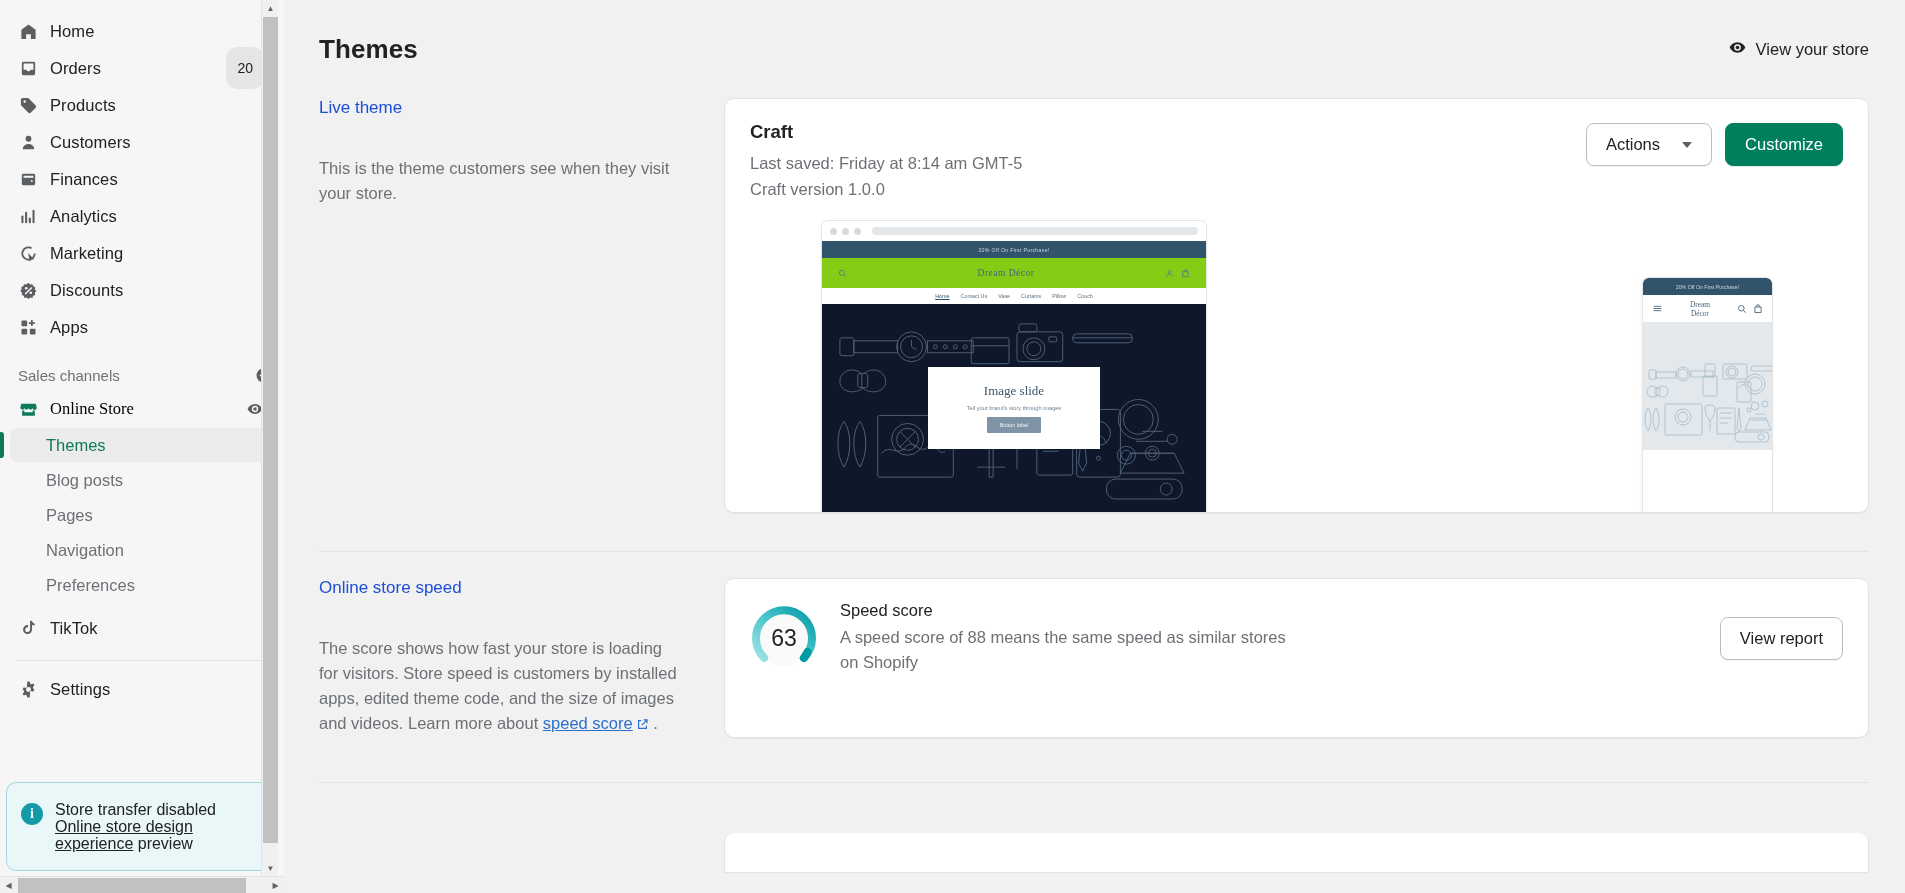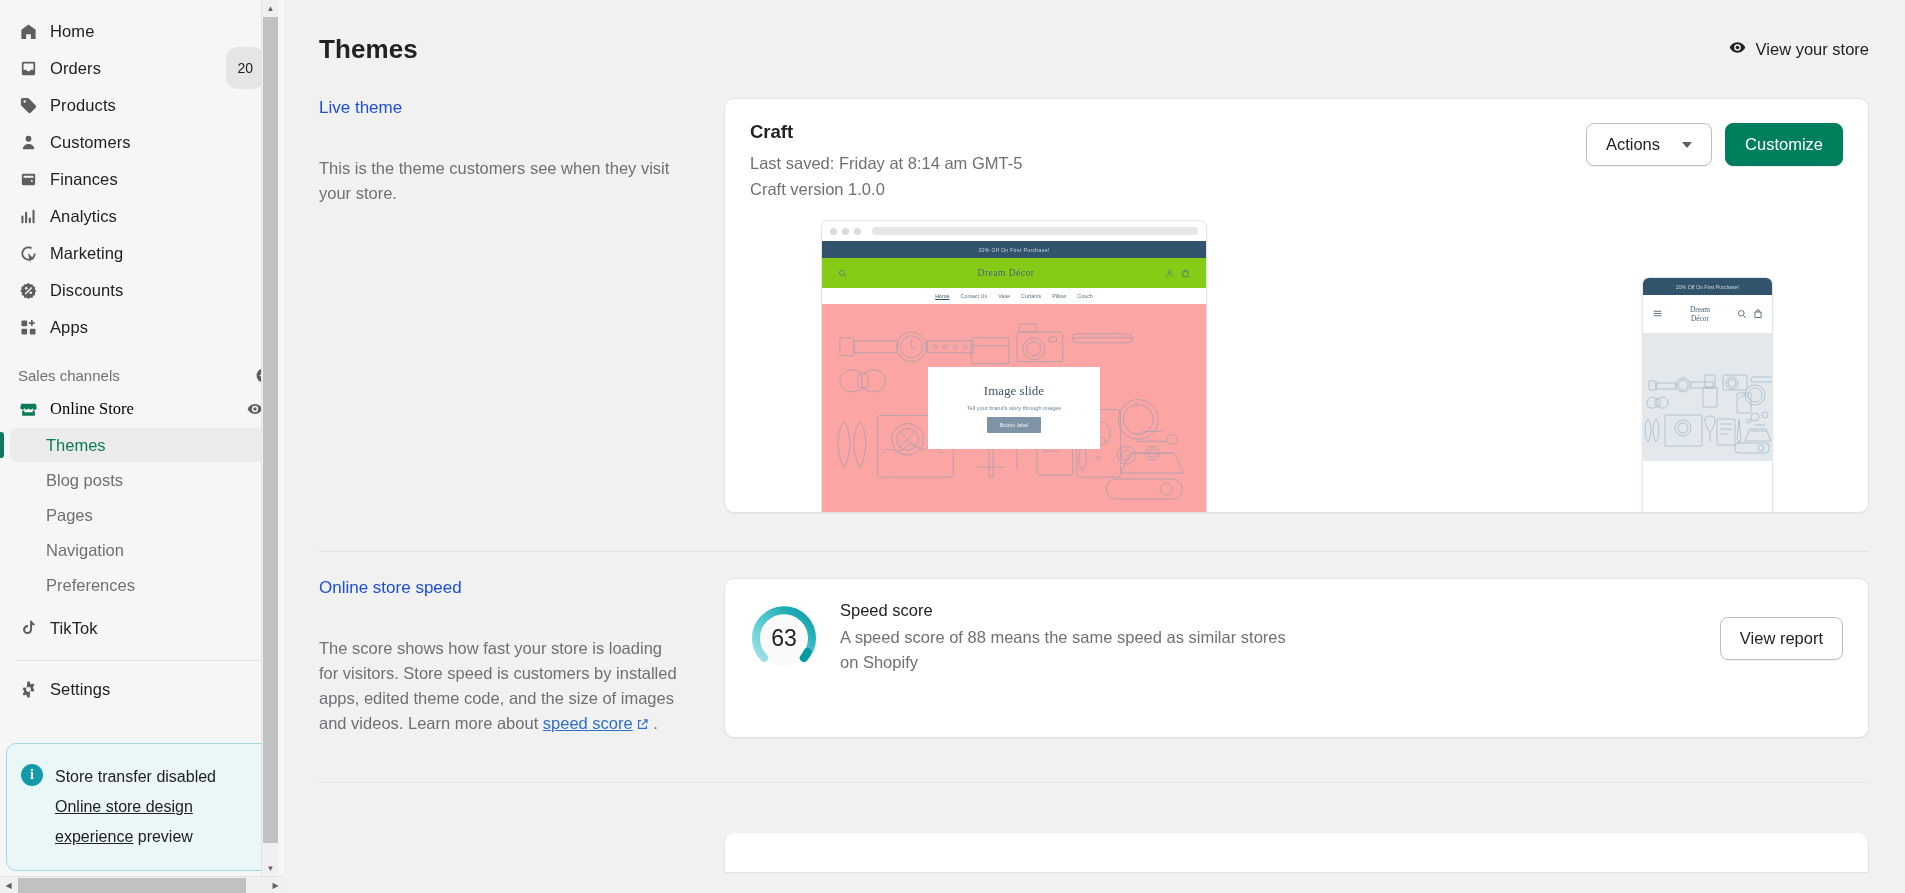--- a/index.html
+++ b/index.html
@@ -106,21 +106,21 @@
   .notice .i-ico {
     flex: 0 0 22px; width: 22px; height: 22px;
     border-radius: 50%;
     background: #159aa8;
     color: #fff;
     font-size: 14px; font-weight: bold;
     display: flex; align-items: center; justify-content: center;
     font-family: "Liberation Serif", serif;
     margin-top: 2px;
   }
-  .notice .txt { font-size: 16px; line-height: 30px; color: #202223; }
+  .notice .txt { font-size: 16px; line-height: 17px; color: #202223; }
   .notice .txt a { color: #202223; text-decoration: underline; }
 
   
   .sb-vscroll {
     position: absolute; top: 0; right: 6px; width: 17px; height: 877px;
     background: #f0f0f0; border-left: 1px solid #e3e3e3;
   }
   .sb-vscroll .arrow {
     width: 17px; height: 17px; display:flex;align-items:center;justify-content:center;
     color:#636363; font-size: 8px;
@@ -243,21 +243,21 @@
   }
   .br-logo { flex: 1; text-align: center; font-family: "Liberation Serif", serif; font-size: 9.5px; color: #4a657a; letter-spacing: .5px; }
   .br-nav {
     height: 16px; background: #fff; display: flex; align-items: center; justify-content: center; gap: 11px;
     font-size: 5.4px; color: #5b7386;
   }
   .br-nav span:first-child { text-decoration: underline; color:#31546c; }
   .br-hero {
     position: relative;
     height: 208px;
-    background: #fca5a5;
+    background: #0f172a;
     display: flex; align-items: center; justify-content: center;
   }
   .hero-art { position: absolute; inset: 0; opacity: .55; }
   .hero-card {
     position: relative;
     width: 172px; height: 82px;
     background: #fff;
     display: flex; flex-direction: column; align-items: center; justify-content: center;
     gap: 6px;
   }
@@ -276,21 +276,21 @@
     border-radius: 7px;
     border: 1px solid #e4e5e7;
     overflow: hidden;
     box-shadow: -1px 0 4px rgba(0,0,0,0.05);
   }
   .ph-announce {
     height: 17px; background: #31546c; color: #c9d4dd;
     font-size: 5.2px; display: flex; align-items: center; justify-content: center;
   }
   .ph-header {
-    height: 38px; background: #fff; display: flex; align-items: center; padding: 8px 9px; gap: 6px;
+    height: 27px; background: #fff; display: flex; align-items: center; padding: 8px 9px; gap: 6px;
   }
   .ph-logo { flex: 1; text-align: center; font-family: "Liberation Serif", serif; font-size: 7.4px; color: #4a657a; line-height: 9px; }
   .ph-hero { height: 128px; background: #e3e8ec; position: relative; overflow: hidden; }
 
   .card-divider { height: 1px; background: #e1e3e5; margin: 38px 36px 0 35px; }
 
   
   .speed-card { display: flex; align-items: center; padding: 22px 25px; gap: 22px; }
   .gauge { position: relative; width: 68px; height: 68px; flex: 0 0 68px; }
   .gauge .val {

